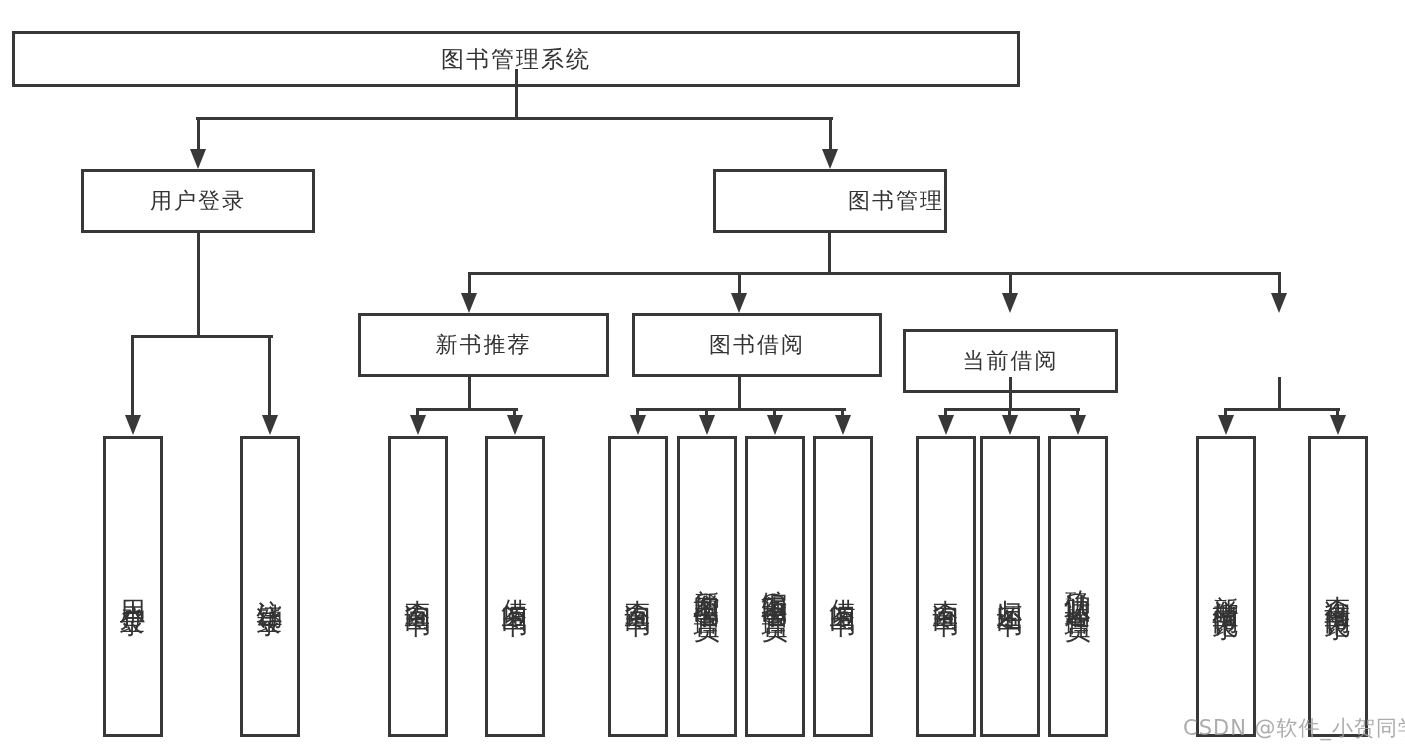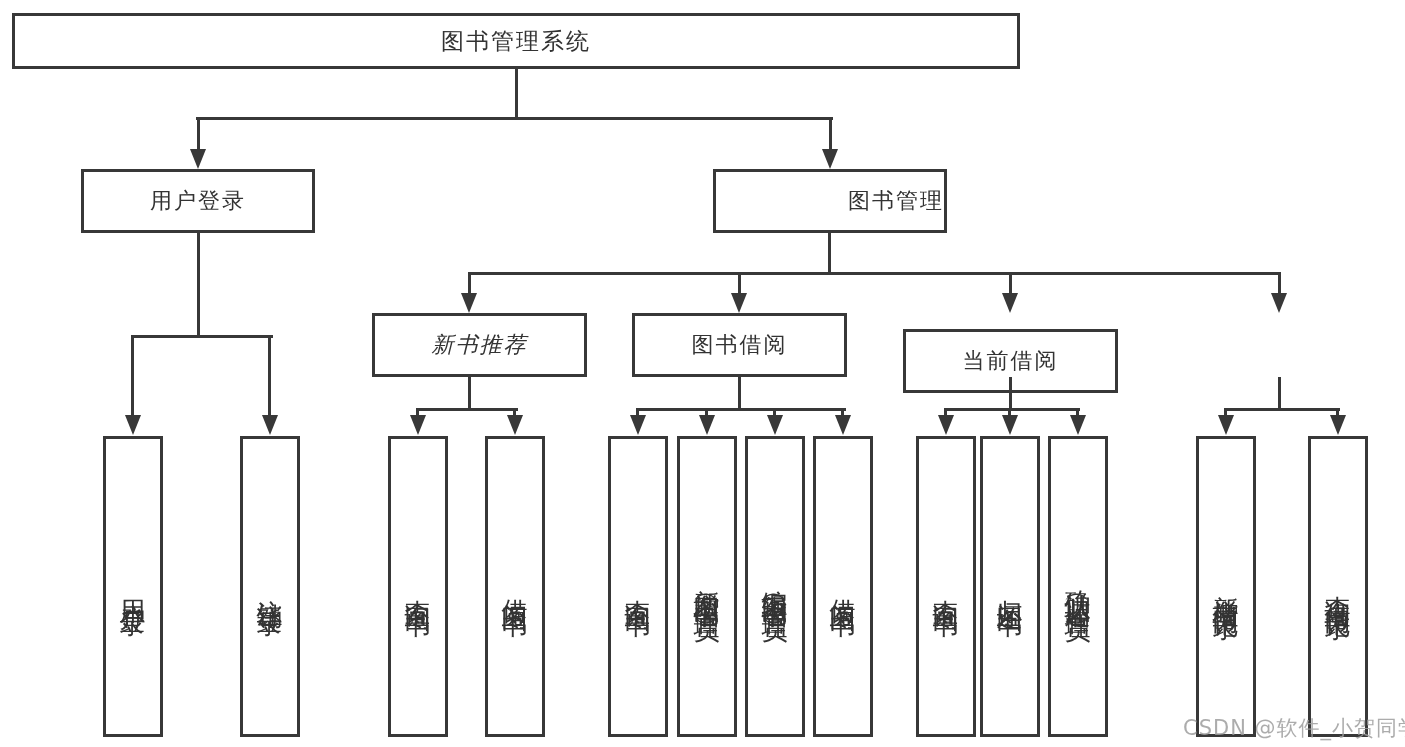--- a/index.html
+++ b/index.html
@@ -11,21 +11,21 @@
     overflow:hidden;
   }
   .hbox{
     position:absolute;
     border:3px solid #383838;
     background:#ffffff;
     display:flex;align-items:center;justify-content:center;
     font-size:22px;color:#333333;letter-spacing:2px;
     box-sizing:border-box;
   }
-  .root{font-size:23px;}
+  .root{font-size:23px;margin-top:18px;}
   .vbox{
     position:absolute;
     border:3px solid #383838;
     background:#ffffff;
     display:flex;align-items:center;justify-content:center;
     box-sizing:border-box;
   }
   .vbox span{
     writing-mode:vertical-rl;
     text-orientation:mixed;
@@ -85,24 +85,24 @@
   <div class="hl" style="left:468px;top:272px;width:813px;"></div>
   <div class="vl" style="left:468px;top:272px;height:22px;"></div>
   <div class="arrow" style="left:461px;top:293px;"></div>
   <div class="vl" style="left:738px;top:272px;height:22px;"></div>
   <div class="arrow" style="left:731px;top:293px;"></div>
   <div class="vl" style="left:1009px;top:272px;height:22px;"></div>
   <div class="arrow" style="left:1002px;top:293px;"></div>
   <div class="vl" style="left:1278px;top:272px;height:22px;"></div>
   <div class="arrow" style="left:1271px;top:293px;"></div>
 
-  <div class="hbox" style="left:372px;top:313px;width:215px;height:64px;font-style:italic;">
+  <div class="hbox" style="left:358px;top:313px;width:251px;height:64px;">
     <span>新书推荐</span>
   </div>
-  <div class="hbox" style="left:632px;top:313px;width:215px;height:64px;">
+  <div class="hbox" style="left:632px;top:313px;width:250px;height:64px;">
     <span>图书借阅</span>
   </div>
   <div class="hbox" style="left:903px;top:313px;width:215px;height:64px;margin-top:16px;">
     <span>当前借阅</span>
   </div>
 
   <div class="vl" style="left:468px;top:377px;height:31px;"></div>
   <div class="hl" style="left:416px;top:408px;width:102px;"></div>
   <div class="vl" style="left:416px;top:408px;height:8px;"></div>
   <div class="arrow" style="left:410px;top:415px;"></div>

